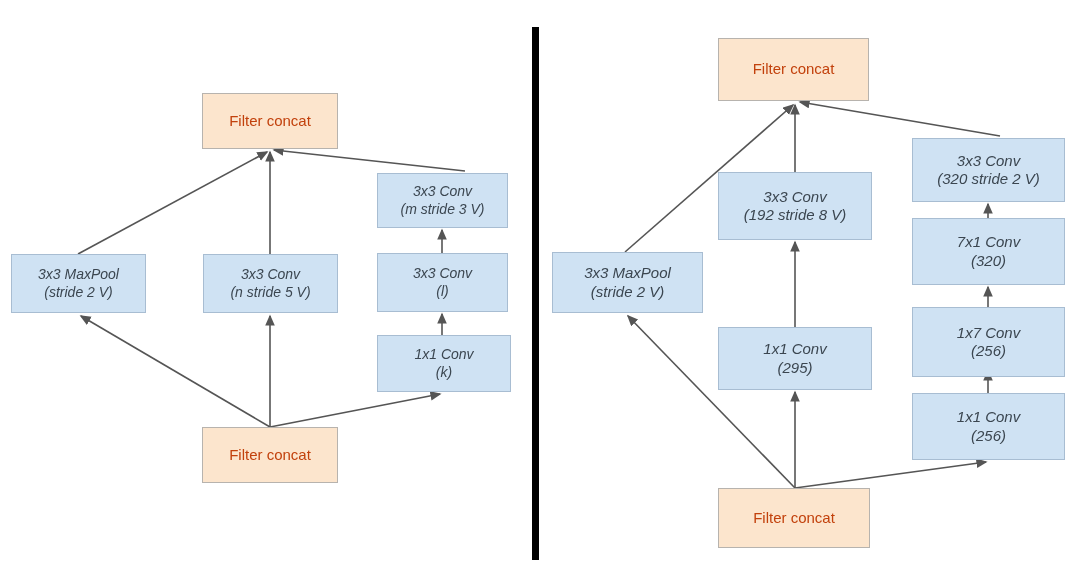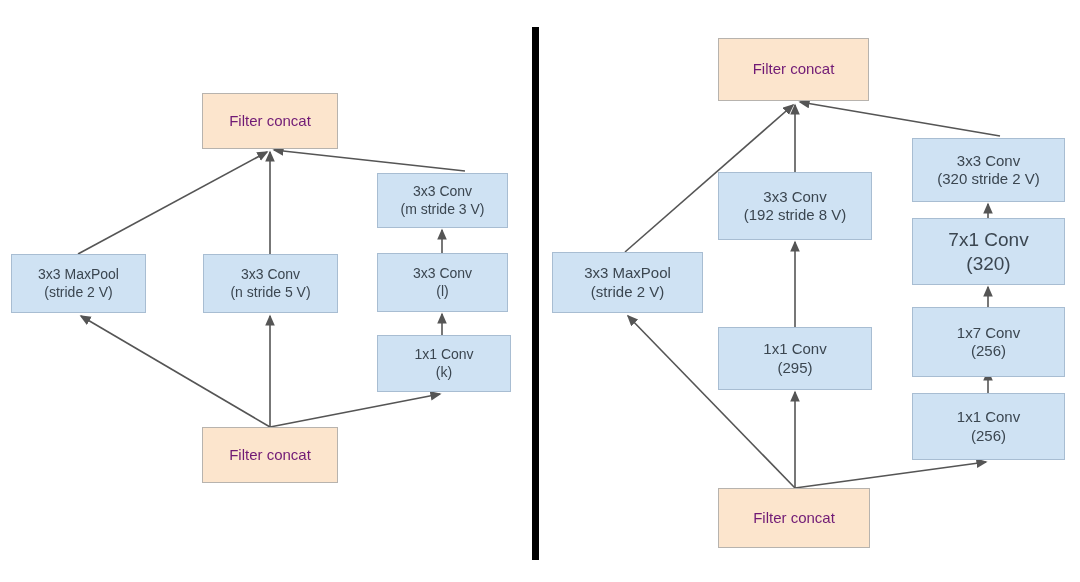--- a/index.html
+++ b/index.html
@@ -35,25 +35,26 @@
     justify-content: center;
     text-align: center;
     border: 1px solid #9fb3c8;
     color: #3b4650;
     line-height: 1.22;
     z-index: 2;
   }
   .node.concat {
     background: #fce5cd;
     border-color: #b7b3ae;
-    color: #701a75;
+    color: #c2410c;
   }
   .node.conv {
     background: #cfe2f3;
     border-color: #a8bdd2;
+    font-style: italic;
   }
   .node .l1 {
     display: block;
     white-space: nowrap;
   }
   .node .l2 {
     display: block;
     white-space: nowrap;
     text-align: right;
   }
@@ -139,21 +140,21 @@
         <span class="l2">(192 stride 8 V)</span>
       </div>
       <div class="node conv" style="left: 718px; top: 327px; width: 154px; height: 63px; font-size: 15px;">
         <span class="l1">1x1 Conv</span>
         <span class="l2">(295)</span>
       </div>
       <div class="node conv" style="left: 912px; top: 138px; width: 153px; height: 64px; font-size: 15px;">
         <span class="l1">3x3 Conv</span>
         <span class="l2">(320 stride 2 V)</span>
       </div>
-      <div class="node conv" style="left: 912px; top: 218px; width: 153px; height: 67px; font-size: 19px;">
+      <div class="node conv" style="left: 912px; top: 218px; width: 153px; height: 67px; font-size: 15px;">
         <span class="l1">7x1 Conv</span>
         <span class="l2">(320)</span>
       </div>
       <div class="node conv" style="left: 912px; top: 307px; width: 153px; height: 70px; font-size: 15px;">
         <span class="l1">1x7 Conv</span>
         <span class="l2">(256)</span>
       </div>
       <div class="node conv" style="left: 912px; top: 393px; width: 153px; height: 67px; font-size: 15px;">
         <span class="l1">1x1 Conv</span>
         <span class="l2">(256)</span>

